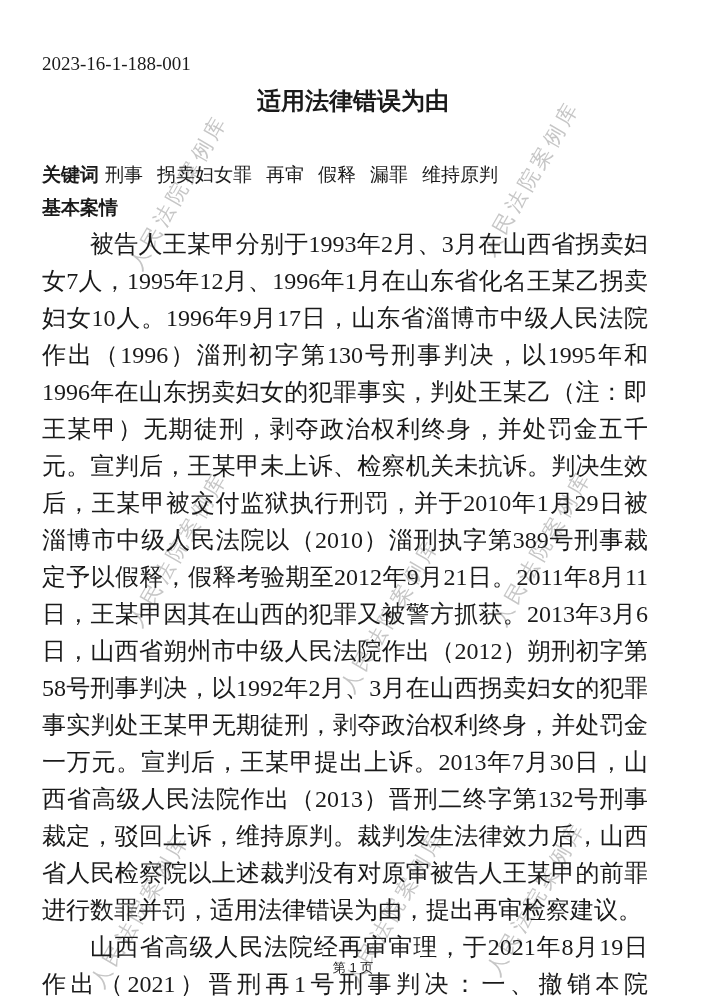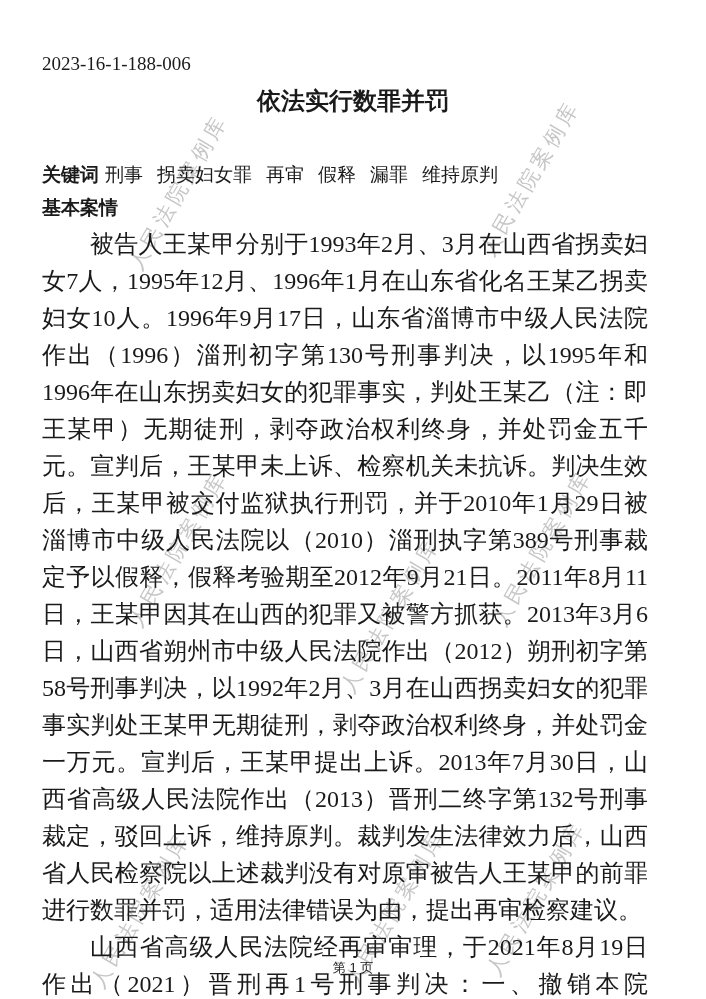--- a/index.html
+++ b/index.html
@@ -111,23 +111,23 @@
     <div class="wm" style="left: 530px; top: 178px; color: rgb(198, 198, 198);">人民法院案例库</div>
     <div class="wm" style="left: 178px; top: 549px; color: rgb(198, 198, 198);">人民法院案例库</div>
     <div class="wm" style="left: 390px; top: 615px; color: rgb(198, 198, 198);">人民法院案例库</div>
     <div class="wm" style="left: 542px; top: 548px; color: rgb(198, 198, 198);">人民法院案例库</div>
     <div class="wm" style="left: 140px; top: 910px; color: rgb(198, 198, 198);">人民法院案例库</div>
     <div class="wm" style="left: 395px; top: 908px; color: rgb(198, 198, 198);">人民法院案例库</div>
     <div class="wm" style="left: 536px; top: 898px; color: rgb(198, 198, 198);">人民法院案例库</div>
   </div>
 
   <div class="content">
-    <div class="doc-number">2023-16-1-188-006</div>
+    <div class="doc-number">2023-16-1-188-001</div>
 
-    <h1 class="title">依法实行数罪并罚</h1>
+    <h1 class="title">适用法律错误为由</h1>
 
 
     <div class="keywords">
       <span class="kw-label">关键词</span><span class="kw">刑事</span><span class="kw">拐卖妇女罪</span><span class="kw">再审</span><span class="kw">假释</span><span class="kw">漏罪</span><span class="kw">维持原判</span>
     </div>
 
     <h2 class="section-heading">基本案情</h2>
 
     <p class="para">被告人王某甲分别于1993年2月、3月在山西省拐卖妇女7人，1995年12月、1996年1月在山东省化名王某乙拐卖妇女10人。1996年9月17日，山东省淄博市中级人民法院作出（1996）淄刑初字第130号刑事判决，以1995年和1996年在山东拐卖妇女的犯罪事实，判处王某乙（注：即王某甲）无期徒刑，剥夺政治权利终身，并处罚金五千元。宣判后，王某甲未上诉、检察机关未抗诉。判决生效后，王某甲被交付监狱执行刑罚，并于2010年1月29日被淄博市中级人民法院以（2010）淄刑执字第389号刑事裁定予以假释，假释考验期至2012年9月21日。2011年8月11日，王某甲因其在山西的犯罪又被警方抓获。2013年3月6日，山西省朔州市中级人民法院作出（2012）朔刑初字第58号刑事判决，以1992年2月、3月在山西拐卖妇女的犯罪事实判处王某甲无期徒刑，剥夺政治权利终身，并处罚金一万元。宣判后，王某甲提出上诉。2013年7月30日，山西省高级人民法院作出（2013）晋刑二终字第132号刑事裁定，驳回上诉，维持原判。裁判发生法律效力后，山西省人民检察院以上述裁判没有对原审被告人王某甲的前罪进行数罪并罚，适用法律错误为由，提出再审检察建议。</p>
     <p class="para">山西省高级人民法院经再审审理，于2021年8月19日作出（2021）晋刑再1号刑事判决：一、撤销本院（2013）晋刑二终字第132号刑事裁定和朔州市中级人民法院（2012）朔刑初字第58号刑事判决中对被告人王</p>

